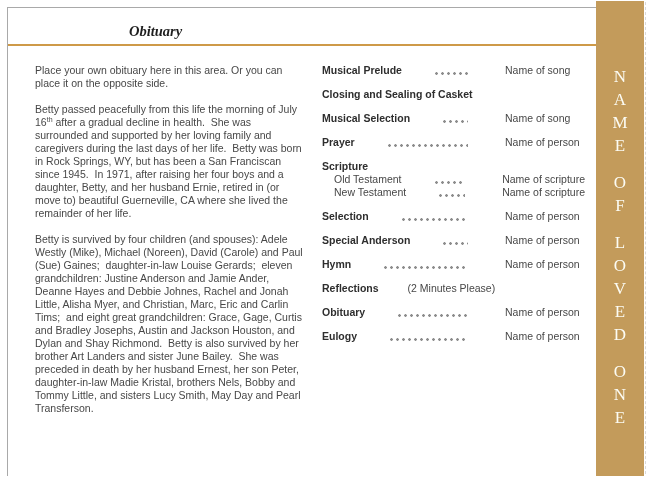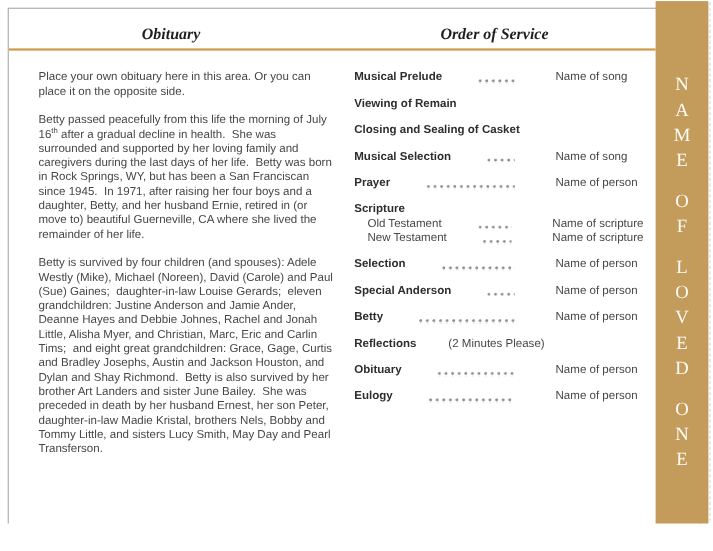--- a/index.html
+++ b/index.html
@@ -65,41 +65,37 @@
 <body>
 
 <div id="canvas">
 
   <div class="page-border"></div>
   <div class="gold-bar"></div>
   <div class="marquee-bottom"></div>
   <div class="marquee-right"></div>
 
   <div class="hdr hdr-left">Obituary</div>
-  <div class="hdr hdr-right">Order of Service</div>
   <div class="gold-line"></div>
 
   <div class="obituary">
     <p>Place your own obituary here in this area. Or you can place it on the opposite side.</p>
     <p><span>Betty passed peacefully from this life the morning of July 16</span><sup>th</sup><span> after a gradual decline in health.  She was surrounded and supported by her loving family and caregivers during the last days of her life.  Betty was born in Rock Springs, WY, but has been a San Franciscan since 1945.  In 1971, after raising her four boys and a daughter, Betty, and her husband Ernie, retired in (or move to) beautiful Guerneville, CA where she lived the remainder of her life.</span></p>
     <p>Betty is survived by four children (and spouses): Adele Westly (Mike), Michael (Noreen), David (Carole) and Paul (Sue) Gaines;  daughter-in-law Louise Gerards;  eleven grandchildren: Justine Anderson and Jamie Ander, Deanne Hayes and Debbie Johnes, Rachel and Jonah Little, Alisha Myer, and Christian, Marc, Eric and Carlin Tims;  and eight great grandchildren: Grace, Gage, Curtis and Bradley Josephs, Austin and Jackson Houston, and Dylan and Shay Richmond.  Betty is also survived by her brother Art Landers and sister June Bailey.  She was preceded in death by her husband Ernest, her son Peter, daughter-in-law Madie Kristal, brothers Nels, Bobby and Tommy Little, and sisters Lucy Smith, May Day and Pearl Transferson.</p>
   </div>
 
   <div class="service">
 
     <div class="svc-row">
       <span class="svc-label">Musical Prelude</span>
       <span class="svc-dots"></span>
       <span class="svc-value">Name of song</span>
     </div>
 
 
-    <div class="svc-row">
-      <span class="svc-label">Viewing of Remain</span>
-    </div>
 
     <div class="svc-row">
       <span class="svc-label">Closing and Sealing of Casket</span>
     </div>
 
     <div class="svc-row">
       <span class="svc-label">Musical Selection</span>
       <span class="svc-dots"></span>
       <span class="svc-value">Name of song</span>
     </div>
@@ -130,21 +126,21 @@
       <span class="svc-value">Name of person</span>
     </div>
 
     <div class="svc-row">
       <span class="svc-label">Special Anderson</span>
       <span class="svc-dots"></span>
       <span class="svc-value">Name of person</span>
     </div>
 
     <div class="svc-row">
-      <span class="svc-label">Betty</span>
+      <span class="svc-label">Hymn</span>
       <span class="svc-dots"></span>
       <span class="svc-value">Name of person</span>
     </div>
 
     <div class="svc-row">
       <span class="svc-label">Reflections</span>
       <span class="svc-suffix">(2 Minutes Please)</span>
     </div>
 
     <div class="svc-row">

